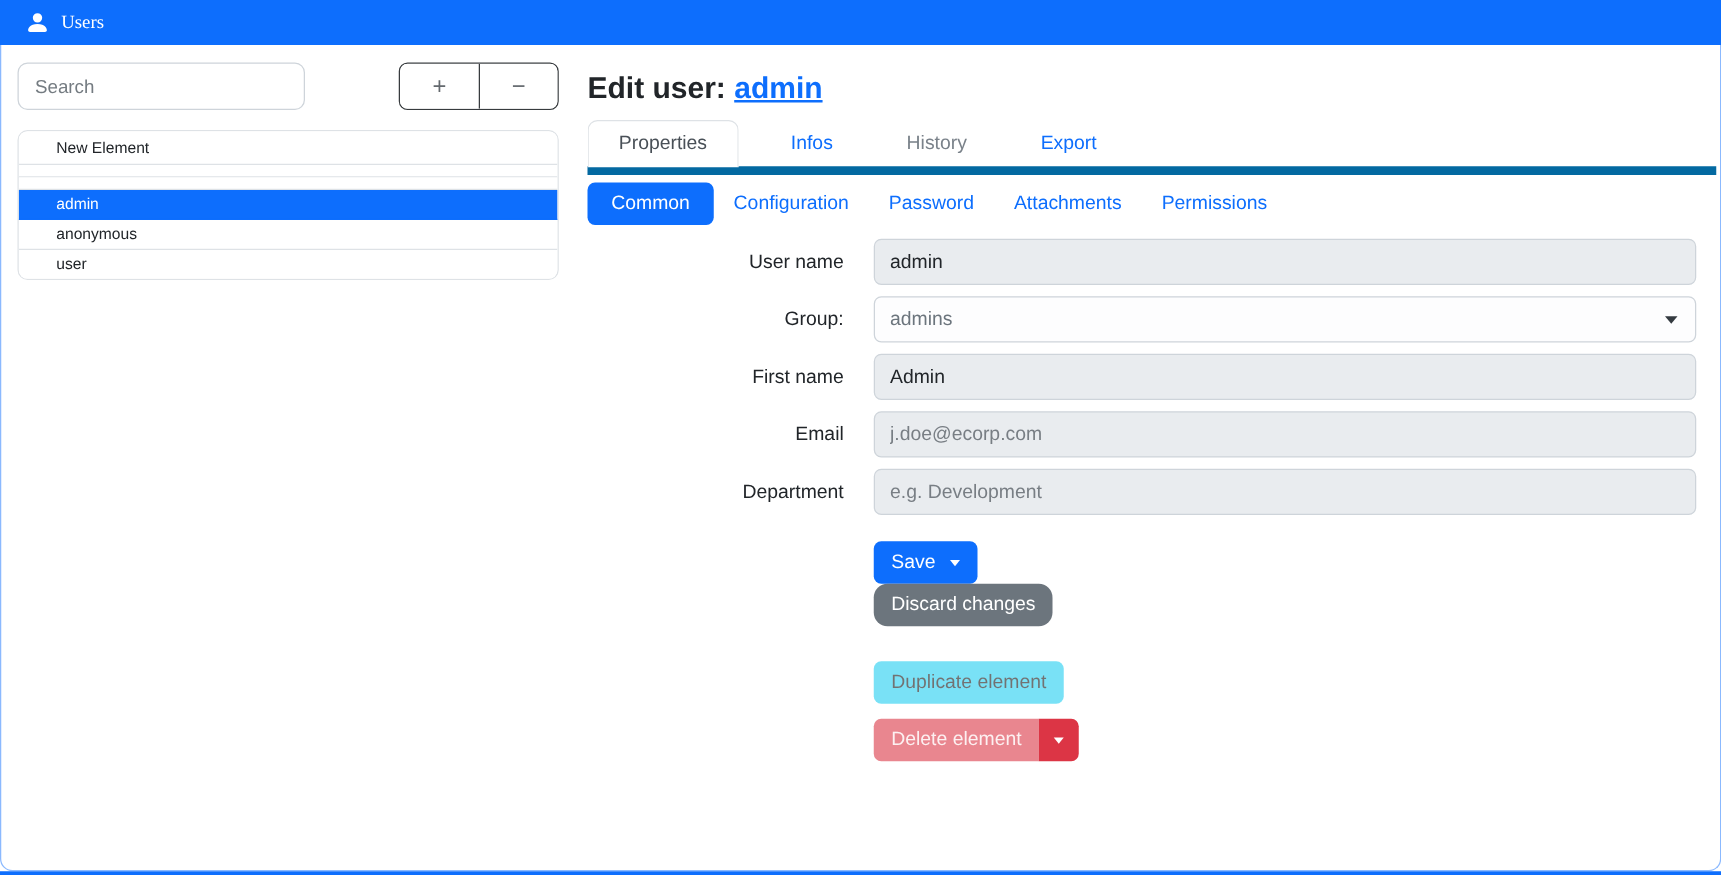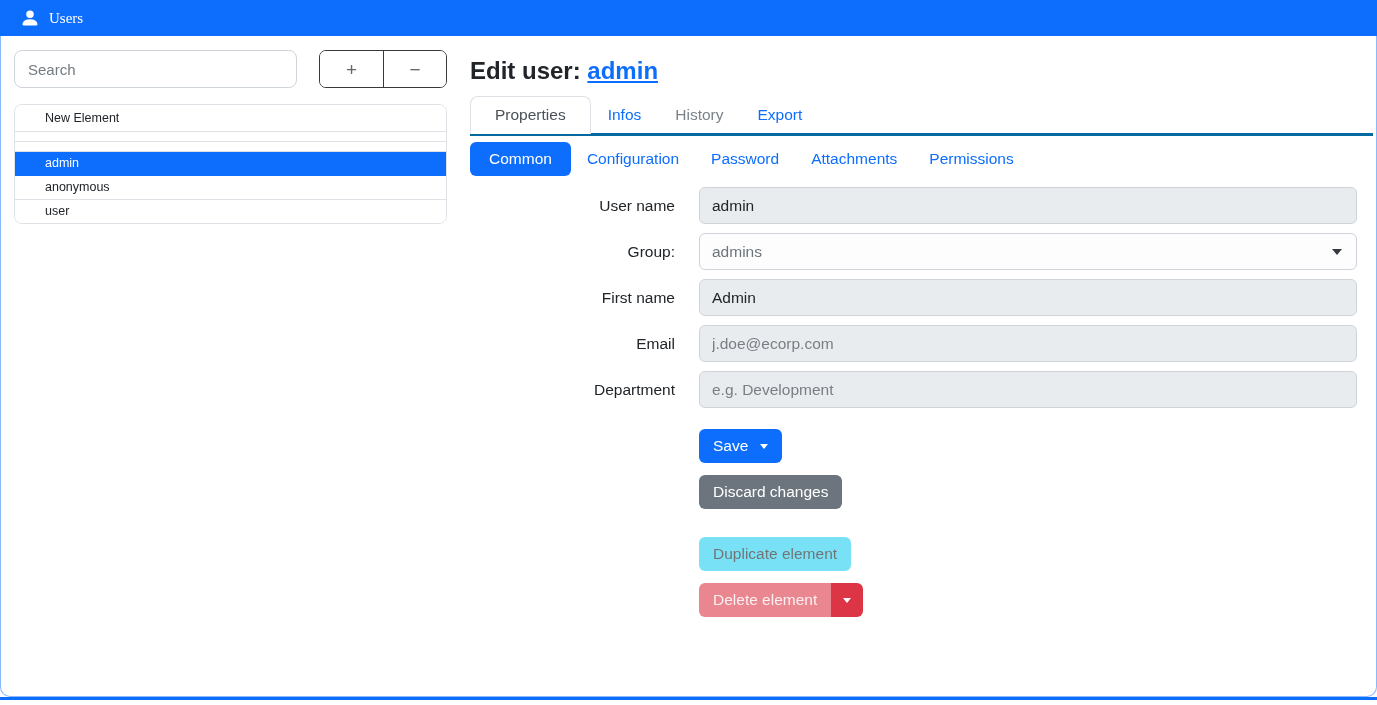--- a/index.html
+++ b/index.html
@@ -15,21 +15,21 @@
   
   .card-wrap { position:absolute; top:36px; left:0; width:1377px; height:661px;
     background:#fff; border:1px solid #8bb9fe; border-top:none;
     border-radius:0 0 10px 10px; }
   .footer-bar { position:absolute; top:697px; left:0; width:1377px; height:3px;
     background:#0d6efd; }
 
   
   .left-panel { position:absolute; top:50px; left:14px; width:433px; }
   .search-row { display:flex; align-items:center; }
-  .search-input { width:283px; height:38px; border:1px solid #ced4da; border-radius:8px;
+  .search-input { width:230px; height:38px; border:1px solid #ced4da; border-radius:8px;
     padding:0 13px; font-size:15px; color:#701a75; outline:none;
     font-family:"Liberation Sans","DejaVu Sans",sans-serif; }
   .search-input::placeholder { color:#747b81; }
   .btn-group-pm { display:flex; margin-left:auto; border:1px solid #373b3e;
     border-radius:7px; overflow:hidden; height:38px; }
   .btn-pm { width:63px; height:100%; background:#fff; border:none; cursor:pointer;
     font-size:19px; color:#64696e; line-height:1; }
   .btn-pm + .btn-pm { border-left:1px solid #373b3e; }
 
   .user-list { margin-top:16px; border:1px solid #dee2e6; border-radius:8px;
@@ -40,21 +40,21 @@
   .list-item.empty { height:6px; padding:0; }
   .list-item.selected { background:#0d6efd; border-color:#0d6efd; color:#fff; }
   .list-item:last-child { border-bottom:none; }
 
   
   .right-panel { position:absolute; top:36px; left:470px; width:887px; }
   .page-title { margin-top:21px; font-size:24px; font-weight:700; color:#212529; }
   .page-title a { color:#0d6efd; text-decoration:underline; cursor:pointer; }
 
   .tabbar { margin-top:11px; display:flex; align-items:flex-end;
-    border-bottom:3px solid #0369a1; width:903px; }
+    border-bottom:7px solid #0369a1; width:903px;gap:25px; }
   .tab { font-size:15.5px; padding:9px 16px; color:#0d6efd; cursor:pointer;
     background:transparent; border:1px solid transparent; margin-bottom:-1px; }
   .tab.active { color:#495057; background:#fff; border:1px solid #dee2e6;
     border-bottom:1px solid #fff; border-radius:8px 8px 0 0; padding:9px 24px;
     cursor:default; }
   .tab.disabled { color:#7a828a; cursor:default; }
 
   .pillbar { margin-top:6px; display:flex; align-items:center; }
   .pill { font-size:15.5px; padding:8px 16px; color:#0d6efd; cursor:pointer;
     border-radius:6px; }
@@ -78,21 +78,21 @@
     border-left:5px solid transparent; border-right:5px solid transparent;
     border-top:6px solid #343a40; pointer-events:none; }
 
   
   .btn-col { margin-left:229px; display:flex; flex-direction:column;
     align-items:flex-start; }
   .btn { border:none; border-radius:6px; font-size:15.5px; height:34px;
     display:inline-flex; align-items:center; cursor:pointer; padding:0 14px;
     font-family:"Liberation Sans","DejaVu Sans",sans-serif; }
   .btn-save { background:#0d6efd; color:#fff; margin-top:12px; gap:12px; }
-  .btn-discard { background:#6c757d; color:#fff; margin-top:12px; }
+  .btn-discard { background:#6c757d; color:#fff; margin-top:0;border-radius:11px; }
   .btn-duplicate { background:#0dcaf0; color:#000; opacity:.55; margin-top:28px;
     cursor:default; }
   .split { display:flex; margin-top:12px; }
   .btn-delete-main { background:#e9868f; color:rgba(255,255,255,.88);
     border-radius:6px 0 0 6px; cursor:default; }
   .btn-delete-caret { background:#dc3545; width:32px; height:34px; border:none;
     border-radius:0 6px 6px 0; display:flex; align-items:center; justify-content:center;
     cursor:pointer; }
   .caret-down { width:0; height:0; border-left:4.5px solid transparent;
     border-right:4.5px solid transparent; border-top:5px solid #fff; }

